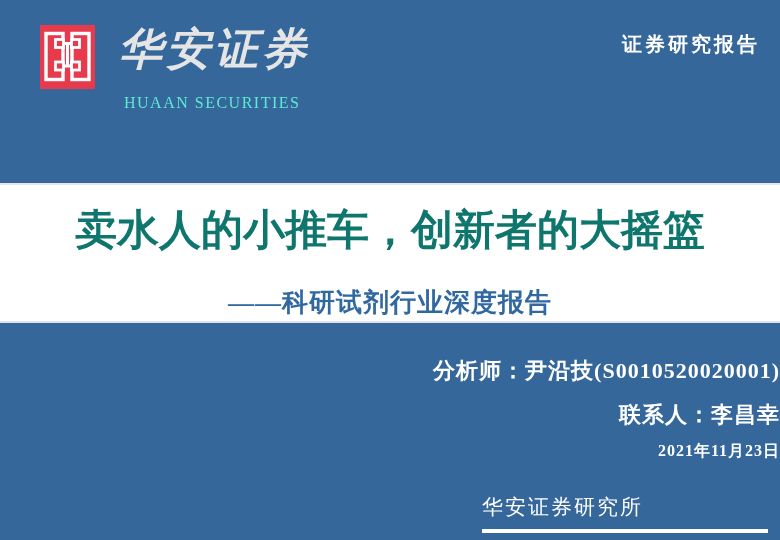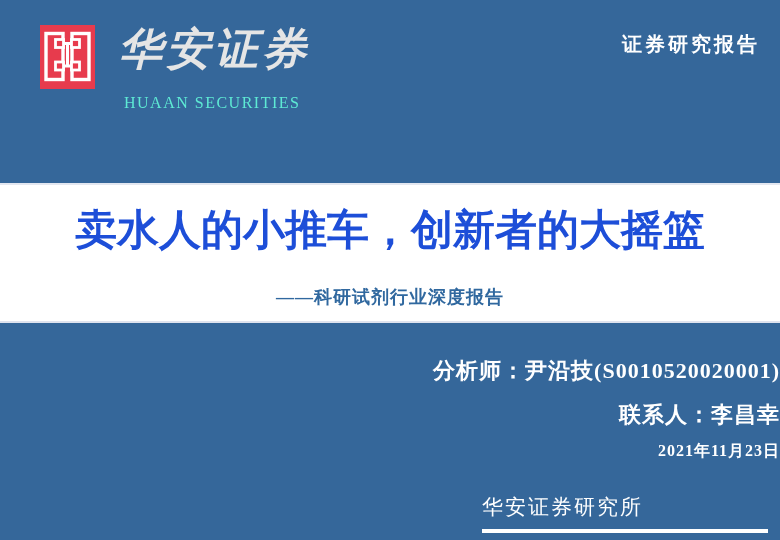--- a/index.html
+++ b/index.html
@@ -65,30 +65,30 @@
     box-sizing: border-box;
     text-align: center;
   }
   .report-title {
     position: absolute;
     left: 0;
     top: 17px;
     width: 100%;
     font-size: 42px;
     font-weight: bold;
-    color: #1d4ed8;
+    color: #0f766e;
     letter-spacing: 0px;
     white-space: nowrap;
   }
   .report-subtitle {
     position: absolute;
     left: 0;
     top: 100px;
     width: 100%;
-    font-size: 18px;
+    font-size: 26px;
     font-weight: bold;
     color: #30689F;
     letter-spacing: 1px;
     white-space: nowrap;
   }
 
   
   .credit-line {
     position: absolute;
     left: 0;

